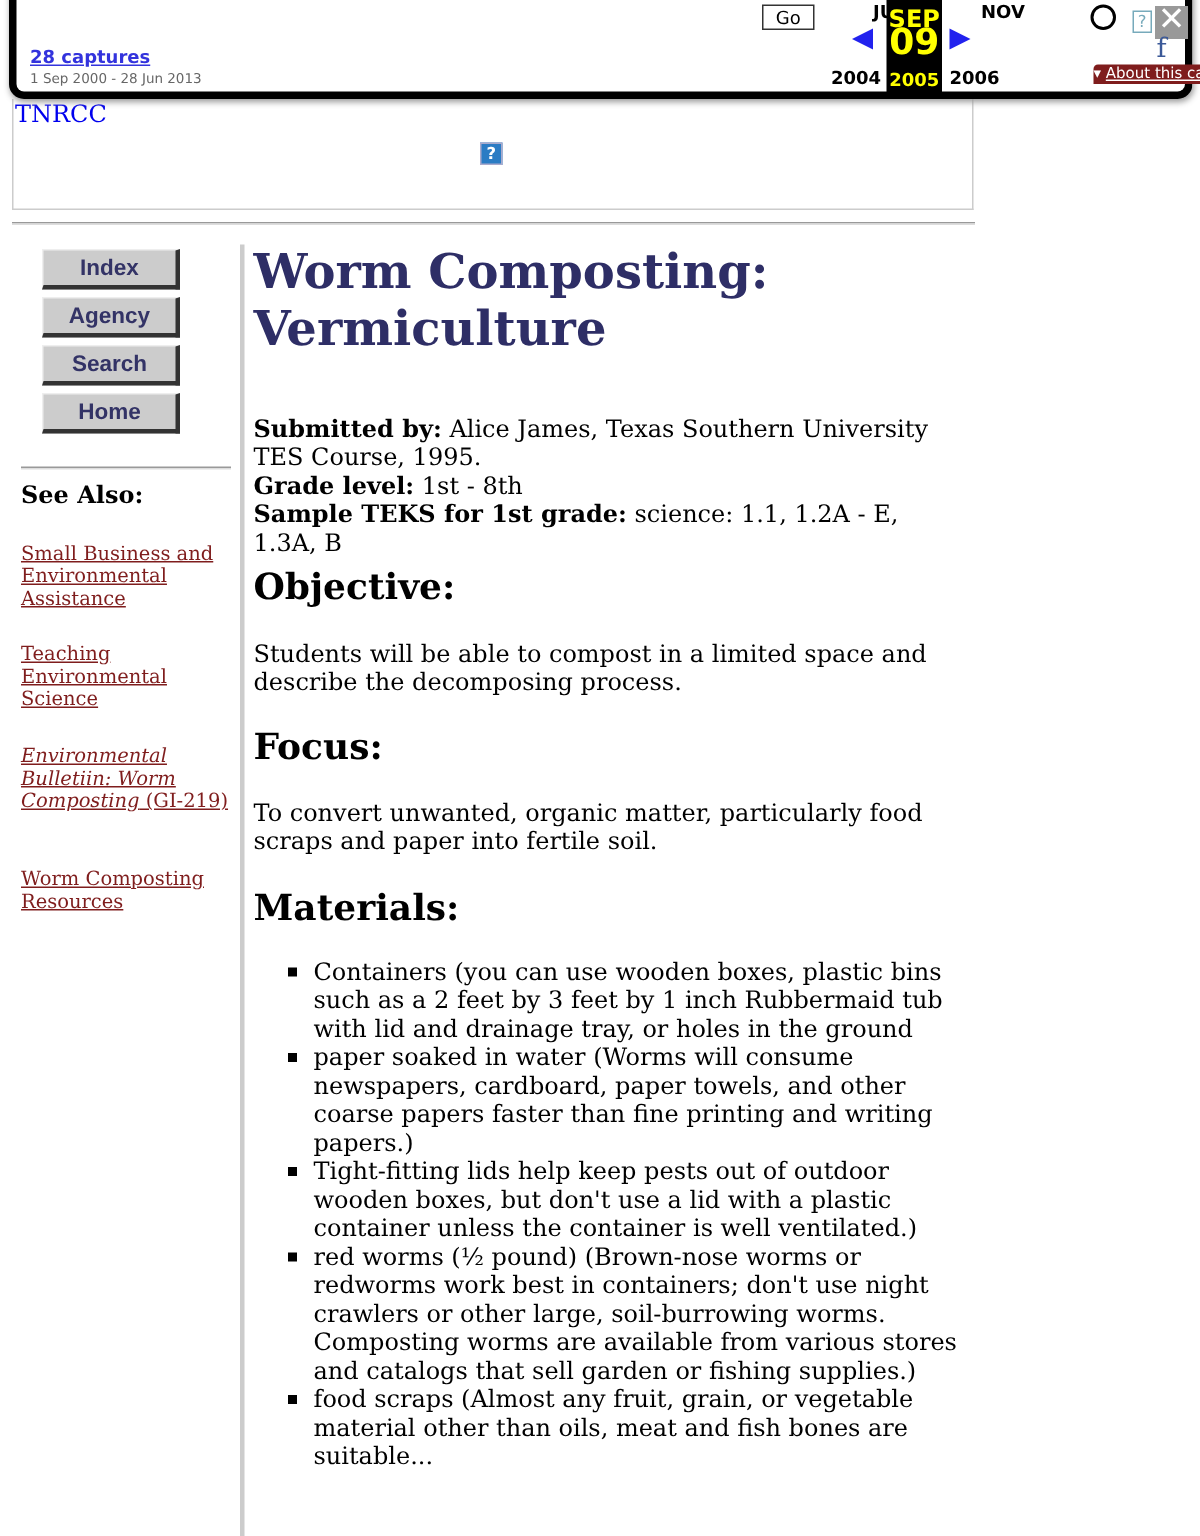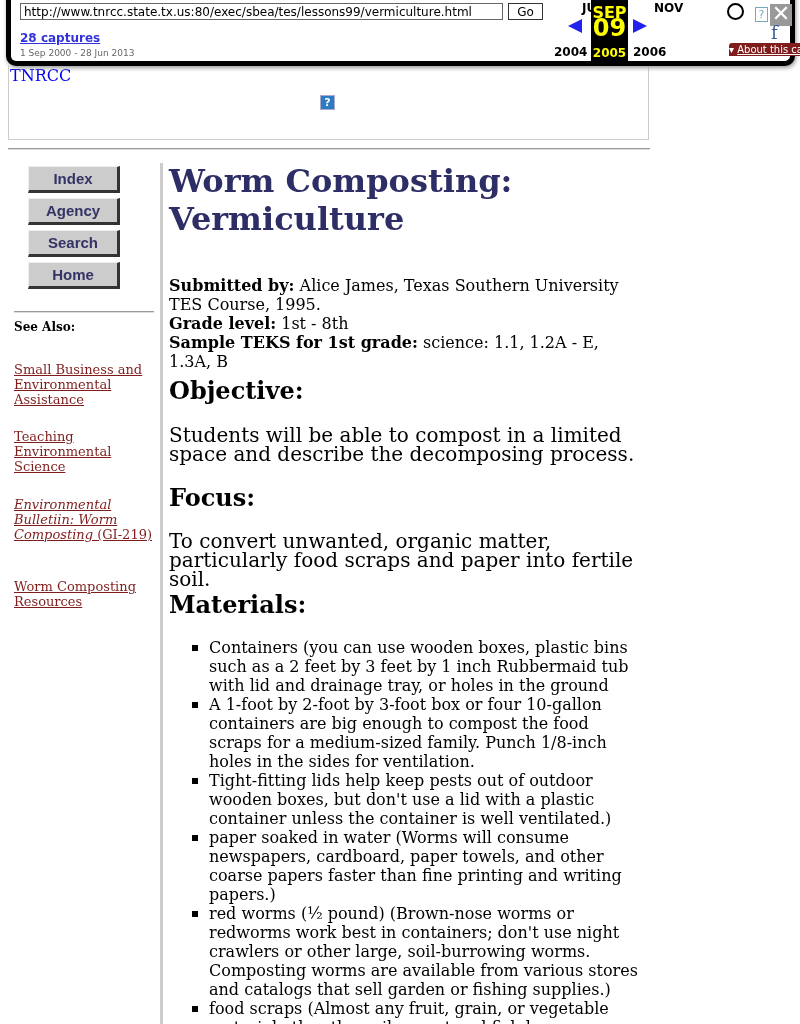--- a/index.html
+++ b/index.html
@@ -69,45 +69,44 @@
   
   #sidebar { position:absolute; left:0; top:160px; width:160px; }
   .nav-btn {
     position:absolute; left:28px; width:92px; height:27px;
     background:#cccccc; border-top:1px solid #eee; border-left:1px solid #eee;
     border-right:3px solid #333; border-bottom:3px solid #333;
     font-family:"Liberation Sans", sans-serif; font-weight:bold; font-size:15px; color:#333366;
     text-align:center; line-height:23px;
   }
   #sidebar-rule { position:absolute; left:14px; top:151px; width:140px; height:0; border-top:1px solid #999; border-bottom:1px solid #ddd; }
-  #see-also { position:absolute; left:14px; top:160px; font-weight:bold; font-size:12px;text-align:right; }
+  #see-also { position:absolute; left:14px; top:160px; font-weight:bold; font-size:16px;text-align:right; }
   .see-link {
     position:absolute; left:14px; width:142px; font-size:13px; font-weight:normal; color:#7f1d1d;
     text-decoration:underline; line-height:15px;
   }
   .see-link i { font-style: italic; }
 
   #vrule { position:absolute; left:160px; top:163px; width:3px; height:861px; background:#ccc; }
 
   
   #main { position:absolute; left:169px; top:160px; width:472px; }
   #page-title { margin:0; position:absolute; top:2px; left:0; font-size:32px; line-height:38px; color:#2e2e66; font-weight:bold; }
   #meta { position:absolute; top:116px; left:0; font-size:16px; line-height:19px; width:472px; }
   #meta b { font-weight:bold; }
   .sec-h { position:absolute; left:0; margin:0; font-size:24px; font-weight:bold; }
-  .sec-p { position:absolute; left:0; margin:0; font-size:20px; line-height:19px; width:470px; }
+  .sec-p { position:absolute; left:0; margin:0; font-size:16px; line-height:19px; width:470px; }
   #materials-list { position:absolute; left:0; top:478px; margin:0; padding:0 0 0 40px; list-style:none; width:475px; font-size:16px; line-height:19px; }
   #materials-list li { position:relative; }
   #materials-list li::before { content:""; position:absolute; left:-17px; top:7px; width:6px; height:6px; background:#000; }
 </style>
 </head>
 <body>
 
 <div id="wm-toolbar">
-  <input id="wm-url" type="text" value="http://www.tnrcc.state.tx.us:80/exec/sbea/tes/lessons99/vermiculture.html" style="">
   <button id="wm-go">Go</button>
   <a id="wm-captures">28 captures</a>
   <div id="wm-range">1 Sep 2000 - 28 Jun 2013</div>
 
   <div class="wm-month" style="left:550px;">JUN</div>
   <div class="wm-month" style="left:622px;">NOV</div>
   <div class="wm-year" style="left:543px;">2004</div>
   <div class="wm-year" style="left:622px;">2006</div>
 
   <div id="wm-cur">
@@ -162,19 +161,18 @@
   <h2 class="sec-h" style="top:216px;">Objective:</h2>
   <p class="sec-p" style="top:266px;">Students will be able to compost in a limited space and describe the decomposing process.</p>
 
   <h2 class="sec-h" style="top:323px;text-align:right;">Focus:</h2>
   <p class="sec-p" style="top:372px;">To convert unwanted, organic matter, particularly food scraps and paper into fertile soil.</p>
 
   <h2 class="sec-h" style="top:430px;">Materials:</h2>
 
   <ul id="materials-list">
     <li>Containers (you can use wooden boxes, plastic bins such as a 2 feet by 3 feet by 1 inch Rubbermaid tub with lid and drainage tray, or holes in the ground</li>
-    <li>A 1-foot by 2-foot by 3-foot box or four 10-gallon containers are big enough to compost the food scraps for a medium-sized family. Punch 1/8-inch holes in the sides for ventilation.</li>
+    <li>paper soaked in water (Worms will consume newspapers, cardboard, paper towels, and other coarse papers faster than fine printing and writing papers.)</li>
     <li>Tight-fitting lids help keep pests out of outdoor wooden boxes, but don't use a lid with a plastic container unless the container is well ventilated.)</li>
-    <li>paper soaked in water (Worms will consume newspapers, cardboard, paper towels, and other coarse papers faster than fine printing and writing papers.)</li>
     <li>red worms (½ pound) (Brown-nose worms or redworms work best in containers; don't use night crawlers or other large, soil-burrowing worms. Composting worms are available from various stores and catalogs that sell garden or fishing supplies.)</li>
     <li>food scraps (Almost any fruit, grain, or vegetable material other than oils, meat and fish bones are suitable...</li>
   </ul>
 </div>
 
 </body></html>

